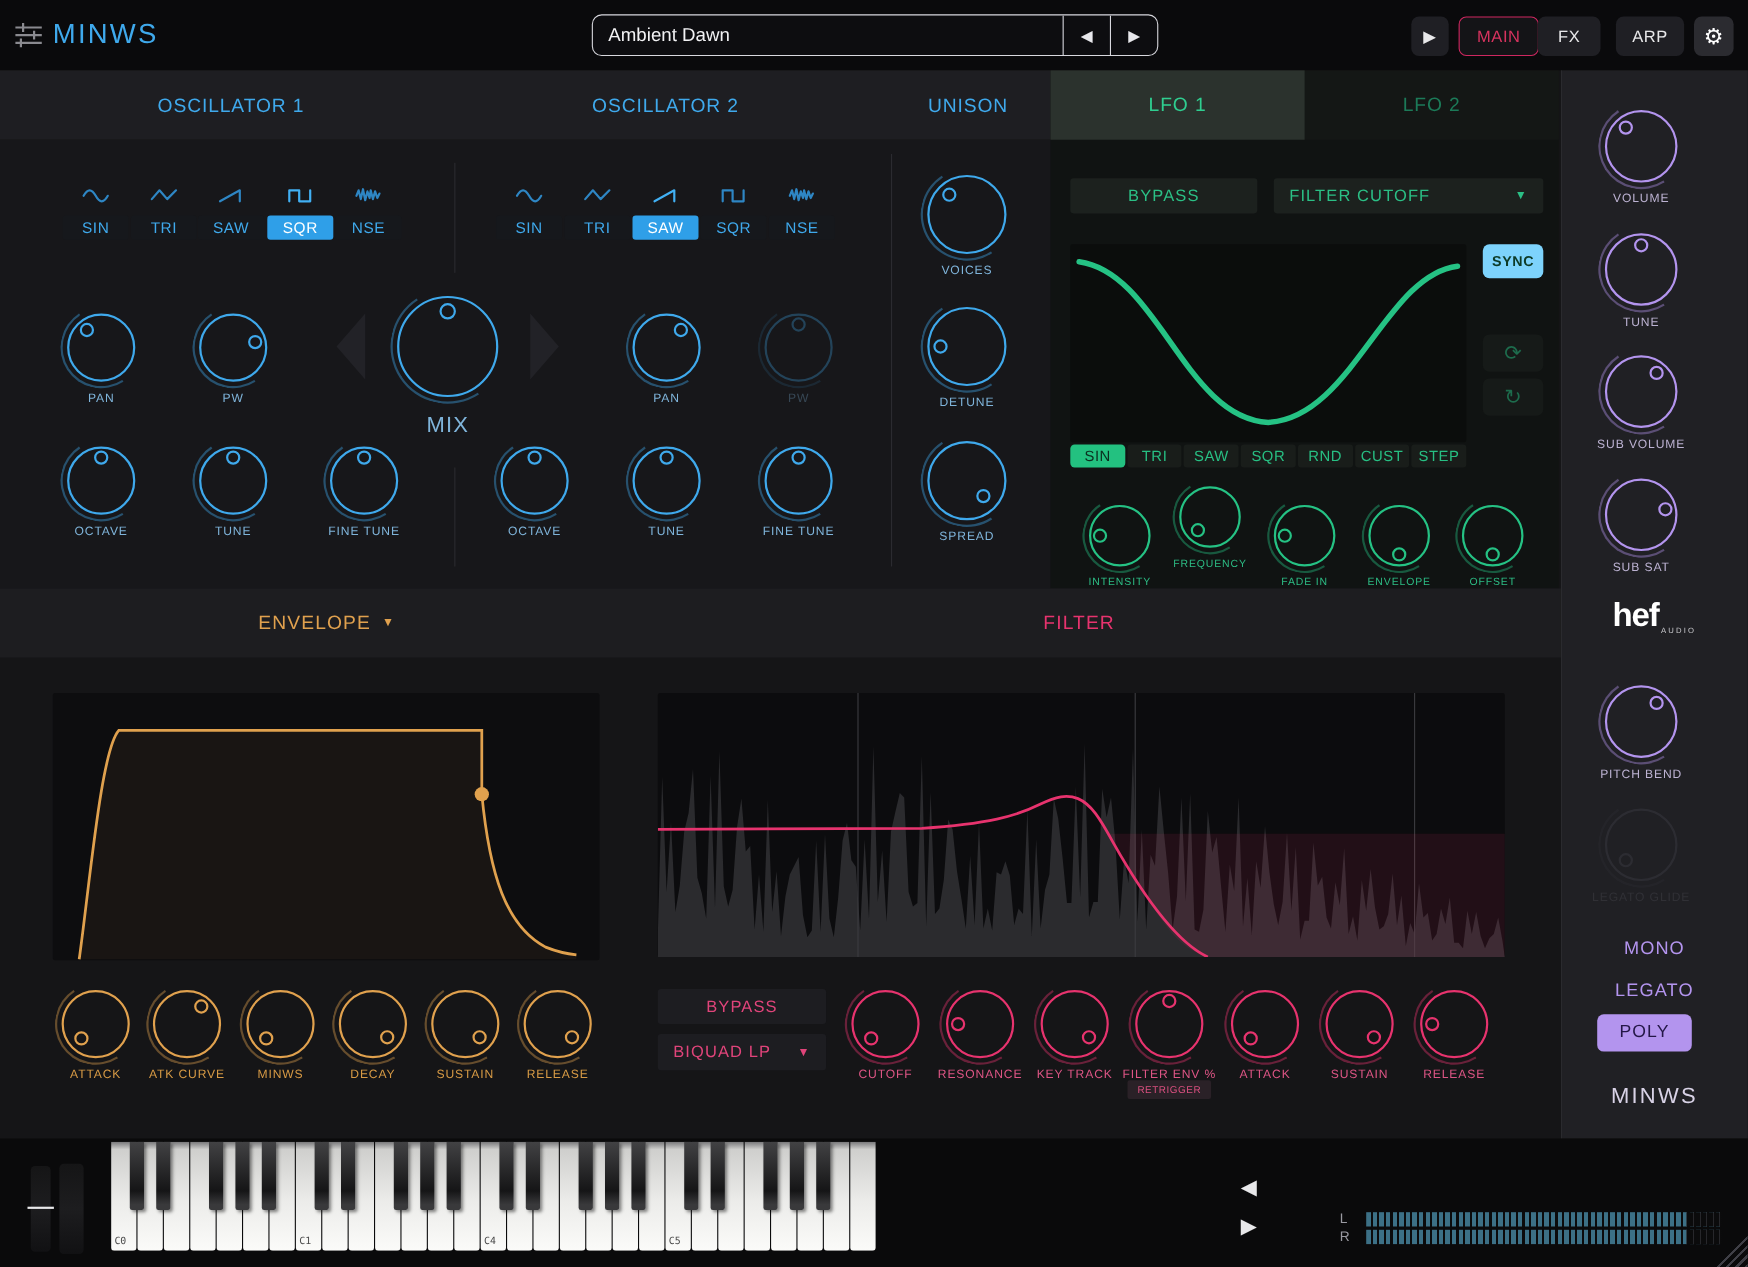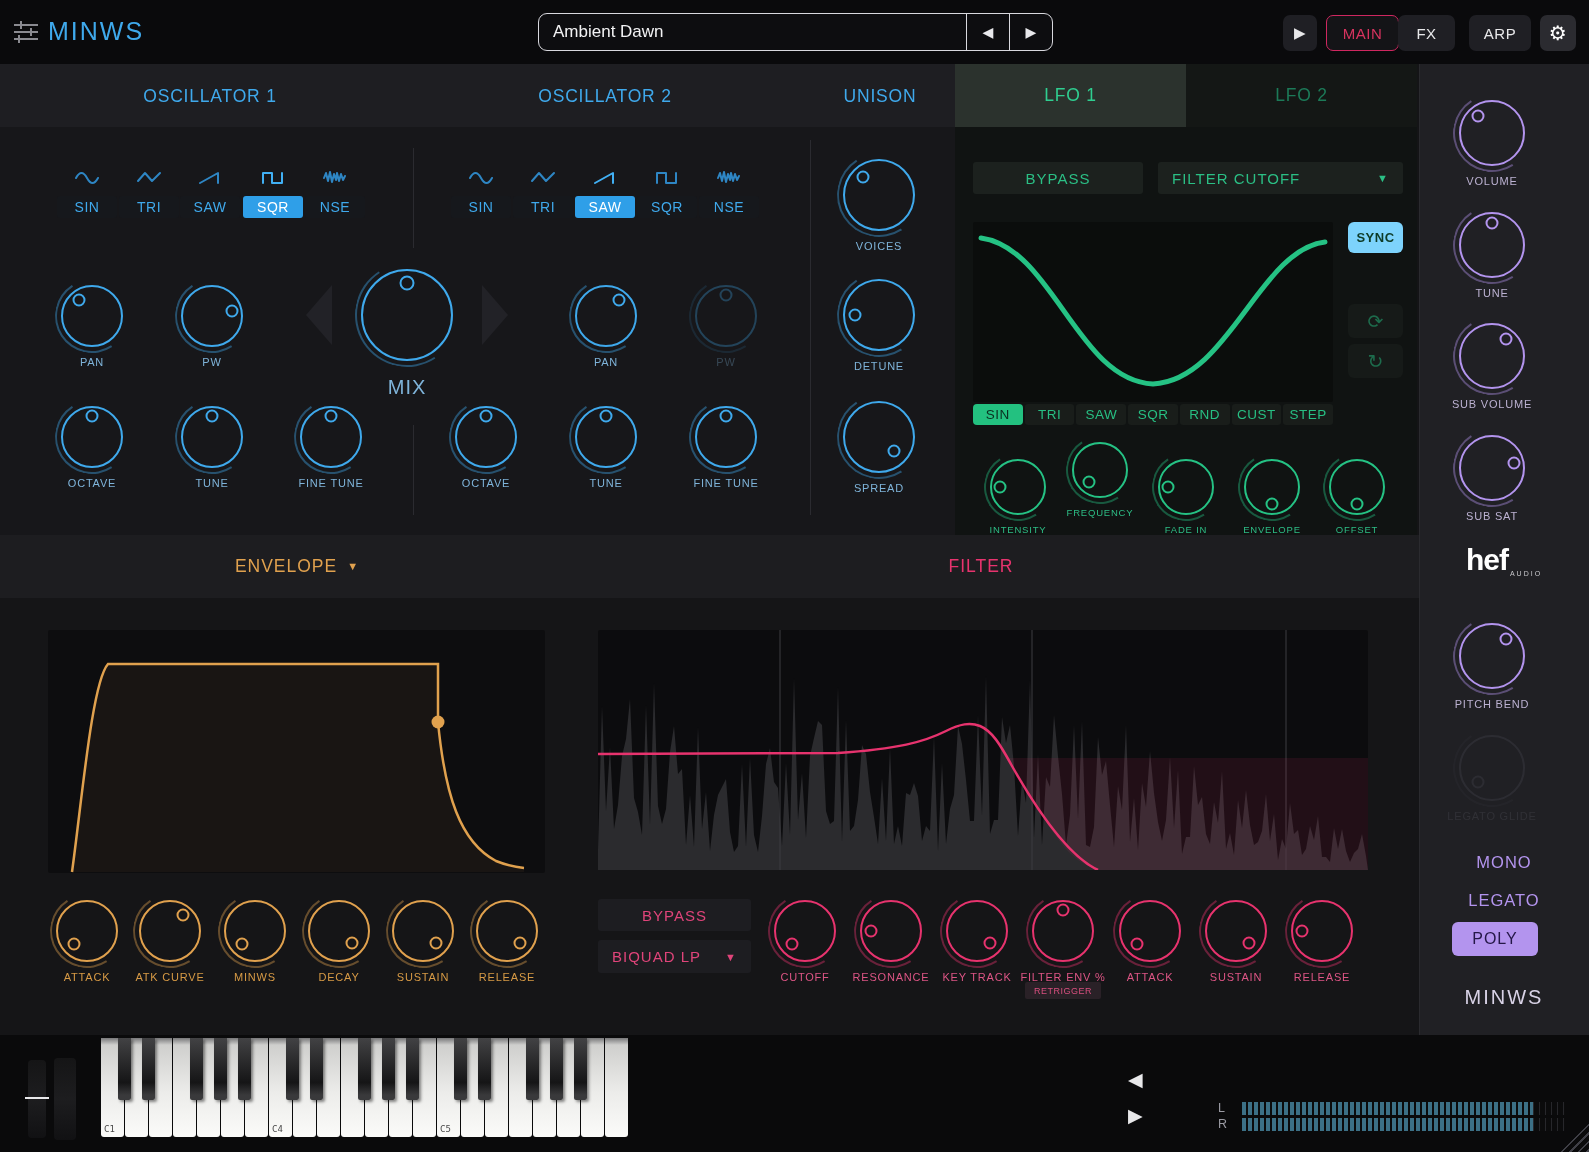--- a/index.html
+++ b/index.html
@@ -563,67 +563,83 @@
   <div class="foot-brand">MINWS</div>
 
   <div class="wheel" style="left:28px;top:1060px;width:18px;height:78px">
     <div class="pline"></div>
   </div>
   <div class="wheel" style="left:54px;top:1058px;width:22px;height:82px"></div>
 
   <div class="keyboard">
       <div class="octave">
         <div class="wkey">
-          <span class="keylabel">C1</span>
+          <span class="keylabel">C0</span>
         </div>
         <div class="wkey"></div>
         <div class="wkey"></div>
         <div class="wkey"></div>
         <div class="wkey"></div>
         <div class="wkey"></div>
         <div class="wkey"></div>
         <div class="bkey" style="left: 17px;"></div>
         <div class="bkey" style="left: 41px;"></div>
         <div class="bkey" style="left: 89px;"></div>
         <div class="bkey" style="left: 113px;"></div>
         <div class="bkey" style="left: 137px;"></div>
       </div>
       <div class="octave">
         <div class="wkey">
-          <span class="keylabel">C4</span>
+          <span class="keylabel">C1</span>
         </div>
         <div class="wkey"></div>
         <div class="wkey"></div>
         <div class="wkey"></div>
         <div class="wkey"></div>
         <div class="wkey"></div>
         <div class="wkey"></div>
         <div class="bkey" style="left: 17px;"></div>
         <div class="bkey" style="left: 41px;"></div>
         <div class="bkey" style="left: 89px;"></div>
         <div class="bkey" style="left: 113px;"></div>
         <div class="bkey" style="left: 137px;"></div>
       </div>
       <div class="octave">
         <div class="wkey">
-          <span class="keylabel">C5</span>
+          <span class="keylabel">C4</span>
         </div>
         <div class="wkey"></div>
         <div class="wkey"></div>
         <div class="wkey"></div>
         <div class="wkey"></div>
         <div class="wkey"></div>
         <div class="wkey"></div>
         <div class="bkey" style="left: 17px;"></div>
         <div class="bkey" style="left: 41px;"></div>
         <div class="bkey" style="left: 89px;"></div>
         <div class="bkey" style="left: 113px;"></div>
         <div class="bkey" style="left: 137px;"></div>
       </div>
       <div class="octave">
+        <div class="wkey">
+          <span class="keylabel">C5</span>
+        </div>
+        <div class="wkey"></div>
+        <div class="wkey"></div>
+        <div class="wkey"></div>
+        <div class="wkey"></div>
+        <div class="wkey"></div>
+        <div class="wkey"></div>
+        <div class="bkey" style="left: 17px;"></div>
+        <div class="bkey" style="left: 41px;"></div>
+        <div class="bkey" style="left: 89px;"></div>
+        <div class="bkey" style="left: 113px;"></div>
+        <div class="bkey" style="left: 137px;"></div>
+      </div>
+      <div class="octave">
         <div class="wkey"></div>
       </div>
     </div>
 
   <div class="kb-arrow" style="left:1128px;top:1070px">◀</div>
   <div class="kb-arrow" style="left:1128px;top:1106px">▶</div>
 
   <div class="meter-label" style="left:1218px;top:1101px">L</div>
   <div class="meter-label" style="left:1218px;top:1117px">R</div>
   <div class="meter" style="left:1242px;top:1102px"></div>

